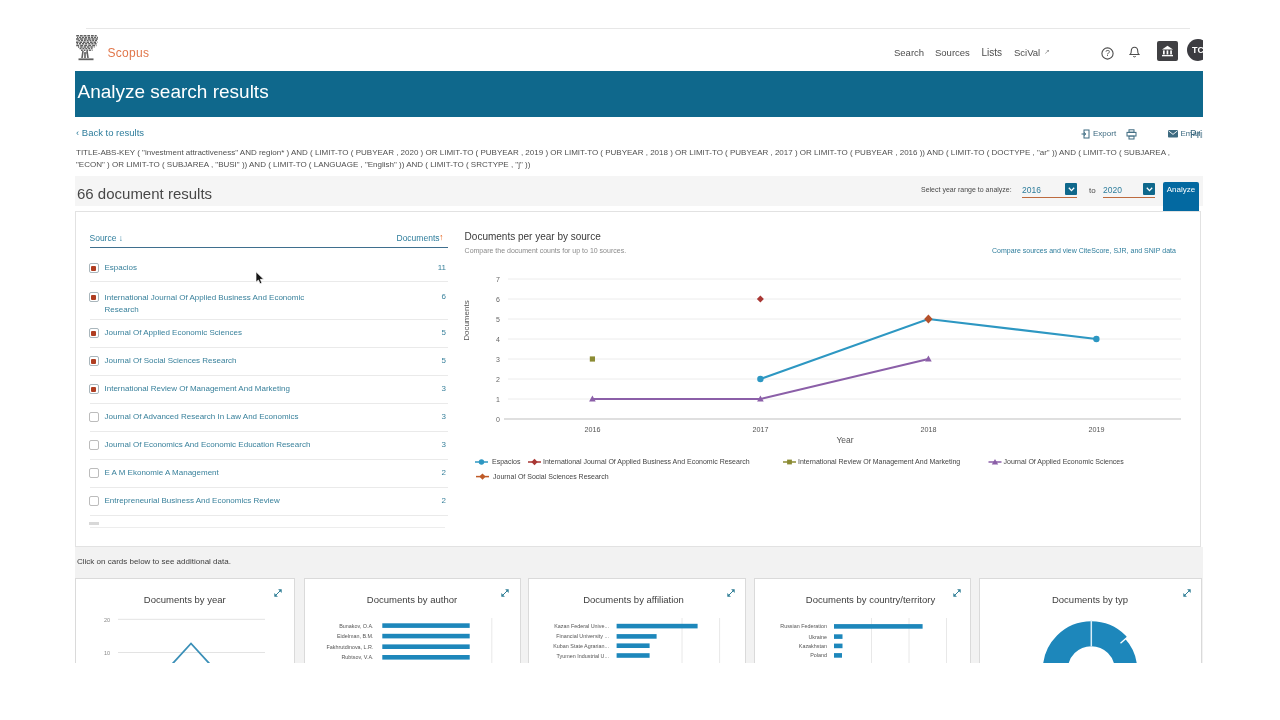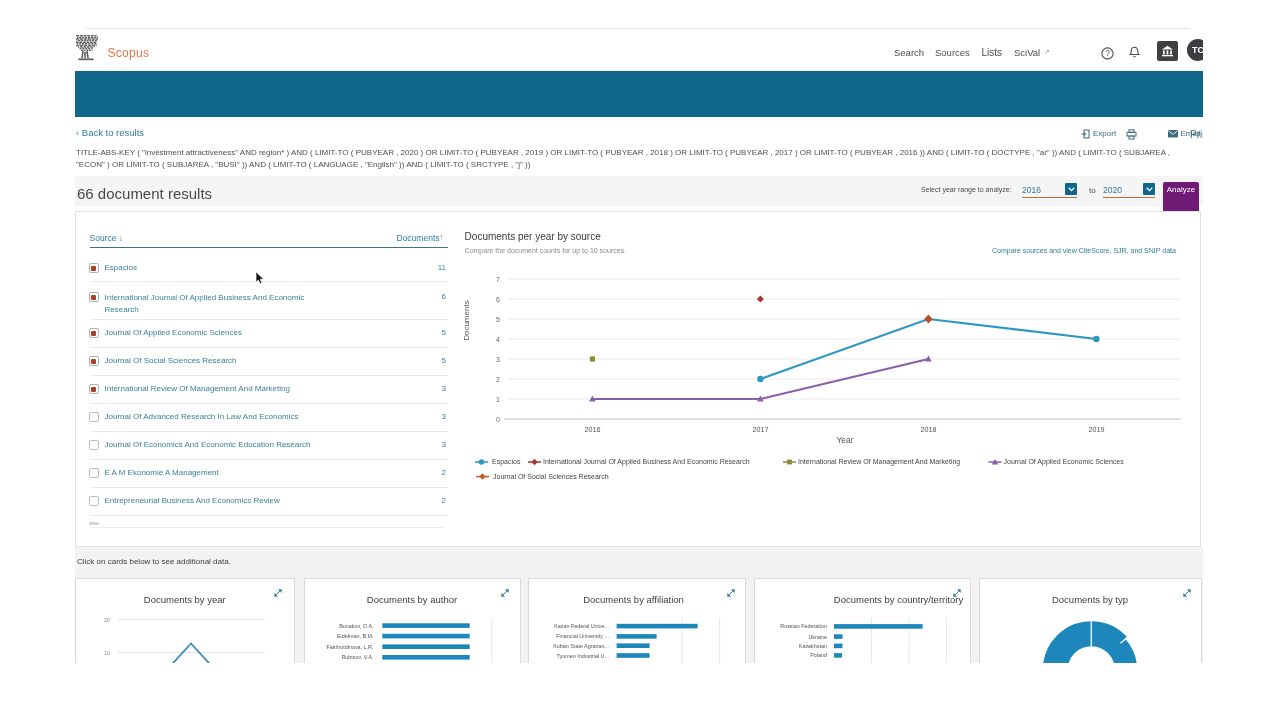--- a/index.html
+++ b/index.html
@@ -55,20 +55,21 @@
       <path d="M1 4.6 L6.5 0.8 L12 4.6 Z" fill="#fff"></path>
       <rect x="2" y="5.4" width="1.7" height="4" fill="#fff"></rect>
       <rect x="5.6" y="5.4" width="1.7" height="4" fill="#fff"></rect>
       <rect x="9.2" y="5.4" width="1.7" height="4" fill="#fff"></rect>
       <rect x="1" y="9.9" width="11" height="1.4" fill="#fff"></rect>
     </svg>
   </div>
   <div class="a" style="left:1112px;top:39px;width:22px;height:22px;background:#3b3b40;border-radius:50%;color:#fff;font-size:9px;font-weight:bold;text-align:center;line-height:22px">TC</div>
 
   <div class="a" style="left:0;top:71px;width:1128px;height:45.5px;background:#0f688c"></div>
+  <div class="a" style="left:2.5px;top:81px;font-size:19px;color:#fff;font-weight:400">Analyze search results</div>
 
   <div class="a" style="left:1px;top:126.5px;font-size:9.5px;color:#2e7d9c">‹ Back to results</div>
   <svg class="a" style="left:1006px;top:129px" width="9" height="10" viewBox="0 0 9 10">
     <rect x="3" y="1" width="5" height="8" fill="none" stroke="#3d6a80" stroke-width="1"></rect>
     <path d="M0.5 5 h4 M3 3.4 L4.8 5 L3 6.6" fill="none" stroke="#3d6a80" stroke-width="1"></path>
   </svg>
   <div class="a" style="left:1018px;top:129px;font-size:8px;color:#3d6a80">Export</div>
   <svg class="a" style="left:1051px;top:128.5px" width="11" height="11" viewBox="0 0 11 11">
     <rect x="3" y="0.8" width="5" height="2.4" fill="none" stroke="#3d6a80" stroke-width="1"></rect>
     <rect x="1" y="3.4" width="9" height="3.6" fill="none" stroke="#3d6a80" stroke-width="1"></rect>
@@ -94,21 +95,21 @@
       </svg>
   </div>
   <div class="a" style="left:1014px;top:185.5px;font-size:8px;color:#4a4a4a">to</div>
   <div class="a" style="left:1028px;top:185px;font-size:8.5px;color:#2e7d9c">2020</div>
   <div class="a" style="left:1028px;top:196.5px;width:52px;height:1px;background:#bd6b3f"></div>
   <div class="a" style="left:1067.5px;top:183px;width:12.5px;height:12px;background:#0f688c;border-radius:1px">
     <svg style="position:absolute;left:3px;top:4px" width="7" height="5" viewBox="0 0 7 5">
         <path d="M0.8 0.8 L3.5 3.6 L6.2 0.8" fill="none" stroke="#fff" stroke-width="1.3"></path>
       </svg>
   </div>
-  <div class="a" style="left:1088px;top:181.5px;width:36px;height:32px;background:#701a75;border-radius:2px;color:#fff;font-size:8px;text-align:center;line-height:15.5px">Analyze</div>
+  <div class="a" style="left:1088px;top:181.5px;width:36px;height:32px;background:#0369a1;border-radius:2px;color:#fff;font-size:8px;text-align:center;line-height:15.5px">Analyze</div>
 
   <div class="a" style="left:0;top:210.5px;width:1126px;height:336.5px;border:1px solid #e2e2e2;background:#fff"></div>
 
   <div class="a" style="left:14.5px;top:233px;font-size:8.5px;color:#2e7d9c">Source ↓</div>
   <div class="a" style="left:321.5px;top:233px;font-size:8.5px;color:#2e7d9c">Documents</div>
   <div class="a" style="left:364px;top:232px;font-size:9px;font-weight:bold;color:#e8641c">↑</div>
   <div class="a" style="left:14.5px;top:246.5px;width:358.5px;height:1.5px;background:#3f6f8e"></div>
 
   <div class="cb" style="top:263px">
       <i></i>
@@ -241,21 +242,21 @@
 
   <div class="card" style="left:0;width:219.5px"></div>
   <div class="card" style="left:228.5px;width:217px"></div>
   <div class="card" style="left:453px;width:217.5px"></div>
   <div class="card" style="left:679px;width:217px"></div>
   <div class="card" style="left:903.5px;width:223px"></div>
 
   <div class="ctitle" style="left:0;top:594px;width:219.5px">Documents by year</div>
   <div class="ctitle" style="left:228.5px;top:594px;width:217px">Documents by author</div>
   <div class="ctitle" style="left:453px;top:594px;width:211px">Documents by affiliation</div>
-  <div class="ctitle" style="left:693px;top:594px;width:261px">Documents by country/territory</div>
+  <div class="ctitle" style="left:665px;top:594px;width:261px">Documents by country/territory</div>
   <div class="ctitle" style="left:903.5px;top:594px;width:223px">Documents by typ</div>
 
   <svg class="a" style="left:197.5px;top:588px" width="10" height="10" viewBox="0 0 10 10">
       <g fill="#2e7d95">
         <line x1="2.6" y1="7.4" x2="7.4" y2="2.6" stroke="#2e7d95" stroke-width="1"></line>
         <path d="M5.1 1.3 L8.7 1.3 L8.7 4.9 Z"></path>
         <path d="M1.3 5.1 L1.3 8.7 L4.9 8.7 Z"></path>
       </g>
     </svg>
   <svg class="a" style="left:425px;top:588px" width="10" height="10" viewBox="0 0 10 10">

